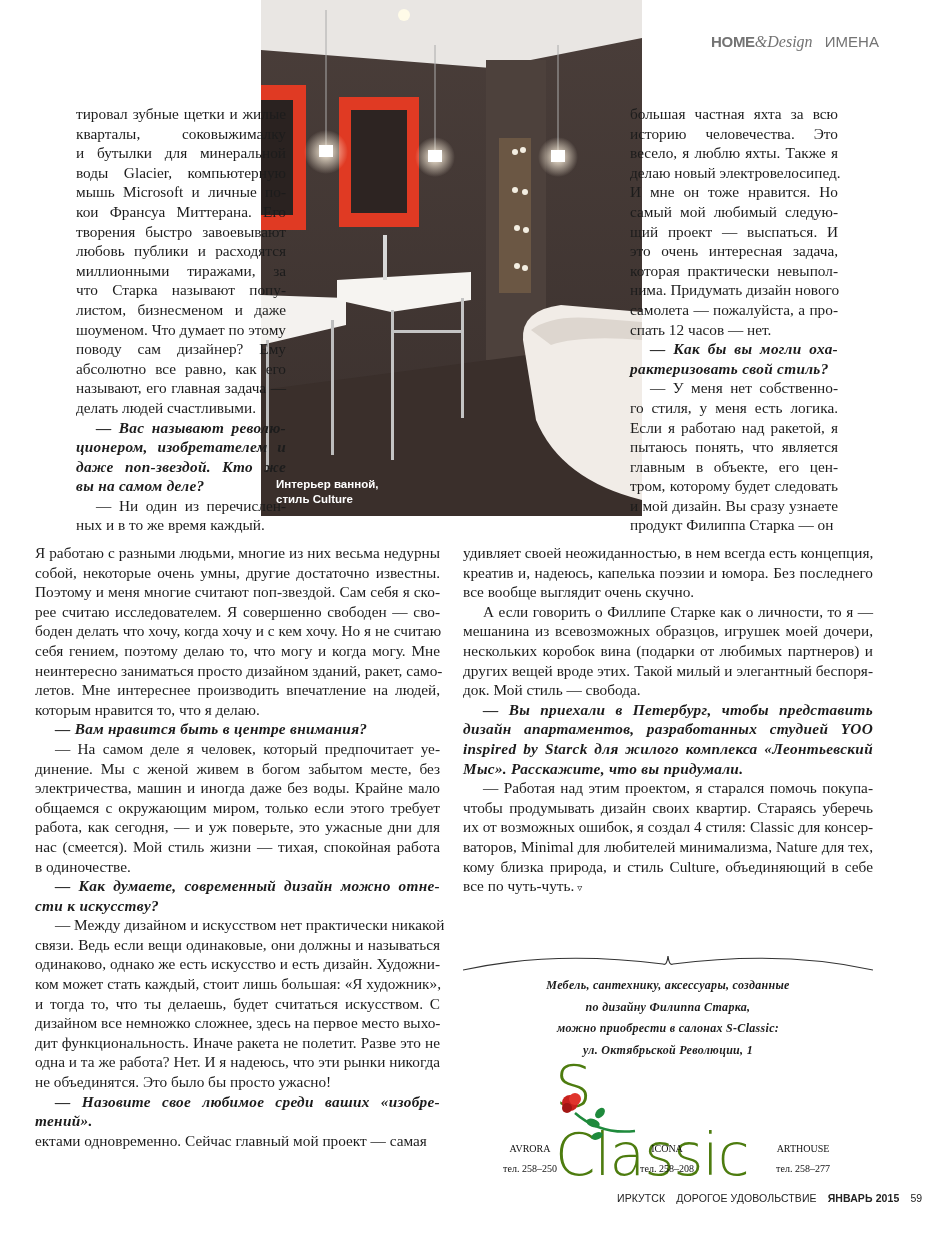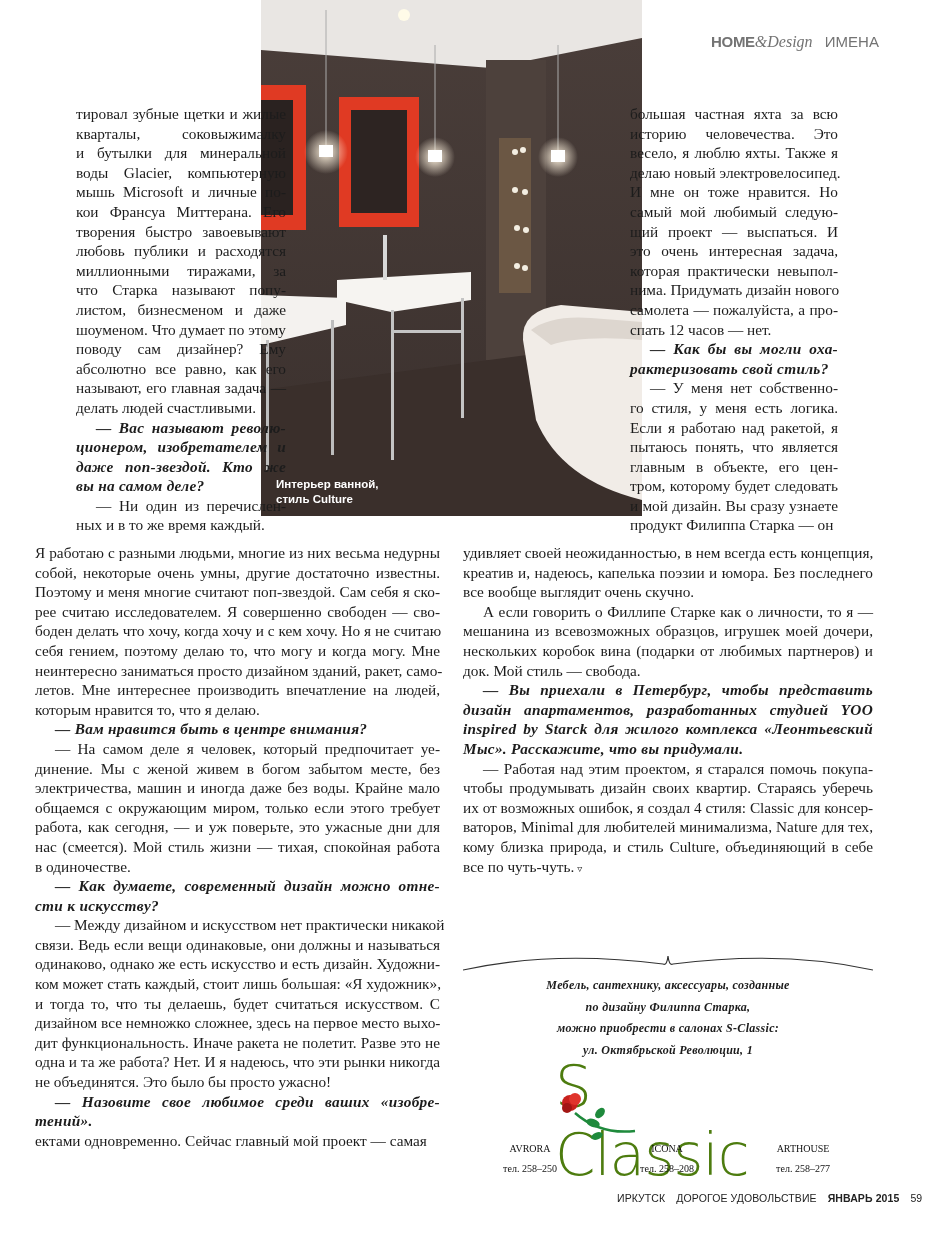--- a/index.html
+++ b/index.html
@@ -182,20 +182,21 @@
     <span class="ln just">и мой дизайн. Вы сразу узнаете</span>
     <span class="ln">продукт Филиппа Старка — он</span>
   </div>
 <div class="col" id="colD">
     <span class="ln just">удивляет своей неожиданностью, в нем всегда есть концепция,</span>
     <span class="ln just">креатив и, надеюсь, капелька поэзии и юмора. Без последнего</span>
     <span class="ln">все вообще выглядит очень скучно.</span>
     <span class="ln ind just">А если говорить о Филлипе Старке как о личности, то я —</span>
     <span class="ln just">мешанина из всевозможных образцов, игрушек моей дочери,</span>
     <span class="ln just">нескольких коробок вина (подарки от любимых партнеров) и</span>
+    <span class="ln just">других вещей вроде этих. Такой милый и элегантный беспоря-</span>
     <span class="ln">док. Мой стиль — свобода.</span>
     <span class="ln q ind just">— Вы приехали в Петербург, чтобы представить</span>
     <span class="ln q just">дизайн апартаментов, разработанных студией YOO</span>
     <span class="ln q just">inspired by Starck для жилого комплекса «Леонтьевский</span>
     <span class="ln q">Мыс». Расскажите, что вы придумали.</span>
     <span class="ln ind just">— Работая над этим проектом, я старался помочь покупа-</span>
     <span class="ln just">чтобы продумывать дизайн своих квартир. Стараясь уберечь</span>
     <span class="ln just">их от возможных ошибок, я создал 4 стиля: Classic для консер-</span>
     <span class="ln just">ваторов, Minimal для любителей минимализма, Nature для тех,</span>
     <span class="ln just">кому близка природа, и стиль Culture, объединяющий в себе</span>

